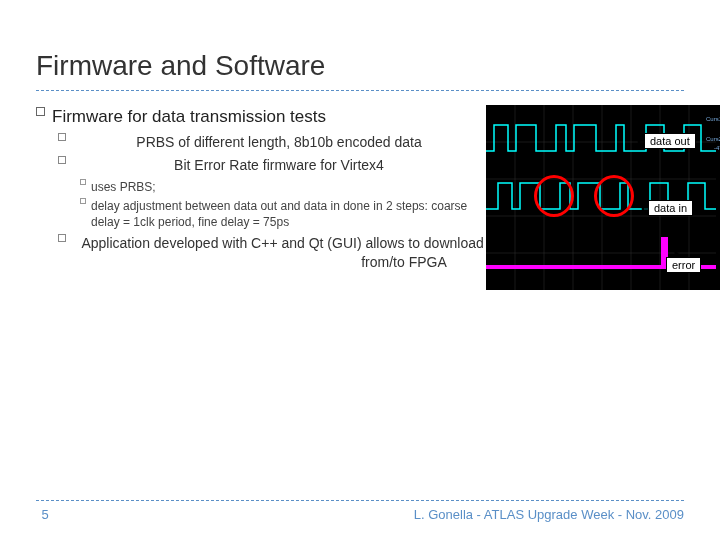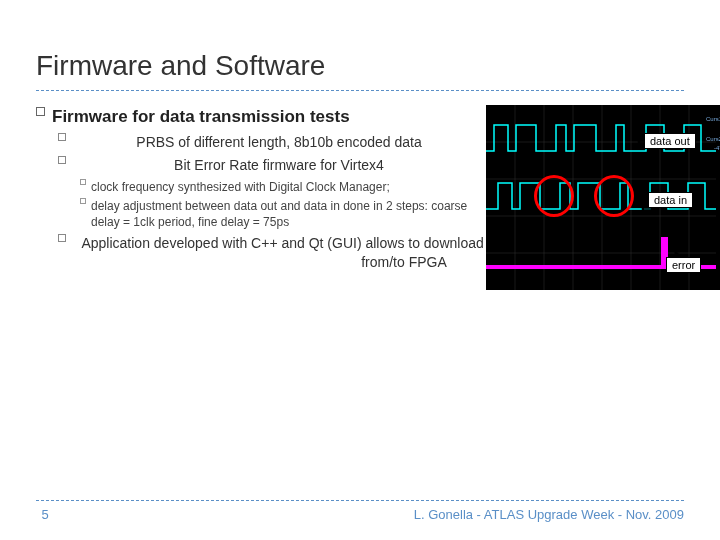--- a/index.html
+++ b/index.html
@@ -8,42 +8,42 @@
   .divider { border: none; border-top: 1px dashed #5a8fc7; margin: 0 36px 10px 36px; }
   .content { padding: 0 36px; display: flex; }
   .left { flex: 1; }
   .right { width: 198px; position: relative; }
   .b1 { margin: 6px 0 6px 0; }
   .b2 { margin: 4px 0 4px 22px; text-align: center; }
   .b3 { margin: 3px 0 3px 44px; }
   .sq { display: inline-block; width: 9px; height: 9px; border: 1px solid #666; vertical-align: 0; margin-right: 7px; }
   .sq2 { display: inline-block; width: 8px; height: 8px; border: 1px solid #888; vertical-align: 0; margin-right: 6px; }
   .sq3 { display: inline-block; width: 6px; height: 6px; border: 1px solid #999; vertical-align: 1px; margin-right: 5px; }
-  .t1 { font-size: 17px; color: #222; font-weight: bold; }
+  .t1 { font-size: 17px; color: #222; }
   .t2 { font-size: 14px; color: #333; line-height: 1.35; }
   .t3 { font-size: 12px; color: #444; line-height: 1.35; }
   .line { display: flex; }
   .line .txt { flex: 1; }
   .scope { width: 250px; height: 185px; background: #000; position: relative; overflow: hidden; margin-top: 4px; }
   .grid { position: absolute; inset: 0; }
   .grid line { stroke: #333; stroke-width: 0.5; }
   .trace { position: absolute; left: 0; right: 20px; }
   .trace svg { width: 100%; display: block; }
   .t-top { top: 16px; height: 36px; }
   .t-mid { top: 74px; height: 36px; }
   .t-bot { top: 130px; height: 38px; }
   .t-top path { stroke: #0ff; fill: none; stroke-width: 1.5; }
   .t-mid path { stroke: #0ff; fill: none; stroke-width: 1.5; }
   .t-bot rect { fill: #f0f; }
   .circ { position: absolute; border: 3px solid red; border-radius: 50%; background: transparent; }
   .c1 { left: 48px; top: 70px; width: 40px; height: 42px; }
   .c2 { left: 108px; top: 70px; width: 40px; height: 42px; }
   .label { position: absolute; background: #fff; border: 1px solid #000; font-size: 11px; padding: 1px 5px; }
   .l-out { left: 158px; top: 28px; }
-  .l-in  { left: 162px; top: 87px; }
+  .l-in  { left: 162px; top: 95px; }
   .l-err { left: 180px; top: 152px; }
   .side  { position: absolute; right: 2px; top: 10px; font-size: 6px; color: #7ad; line-height: 1.4; text-align: right; }
   .arrow { position: absolute; }
   .footer { position: absolute; bottom: 18px; left: 36px; right: 36px; }
   .fdiv { border: none; border-top: 1px dashed #5a8fc7; margin-bottom: 6px; }
   .frow { display: flex; justify-content: space-between; align-items: center; font-size: 13px; color: #5a8fc7; }
   .pagenum { display:inline-block; width:18px; text-align:center; }
 </style>
 </head>
 <body>
@@ -64,21 +64,21 @@
       <span class="t2 txt">PRBS of different length, 8b10b encoded data</span>
     </div>
 
     <div class="b2 line">
       <span class="sq2"></span>
       <span class="t2 txt">Bit Error Rate firmware for Virtex4</span>
     </div>
 
     <div class="b3 line">
       <span class="sq3"></span>
-      <span class="t3 txt">clock frequency synthesized with Digital Clock Manager;</span>
+      <span class="t3 txt">uses PRBS;</span>
     </div>
     <div class="b3 line">
       <span class="sq3"></span>
       <span class="t3 txt">delay adjustment between data out and data in done in 2 steps: coarse delay = 1clk period, fine delay = 75ps</span>
     </div>
 
 
     <div class="b2 line" style="margin-right:-250px">
       <span class="sq2"></span>
       <span class="t2 txt">Application developed with C++ and Qt (GUI) allows to download firmware on the FPGA, read/write data from/to FPGA</span>

